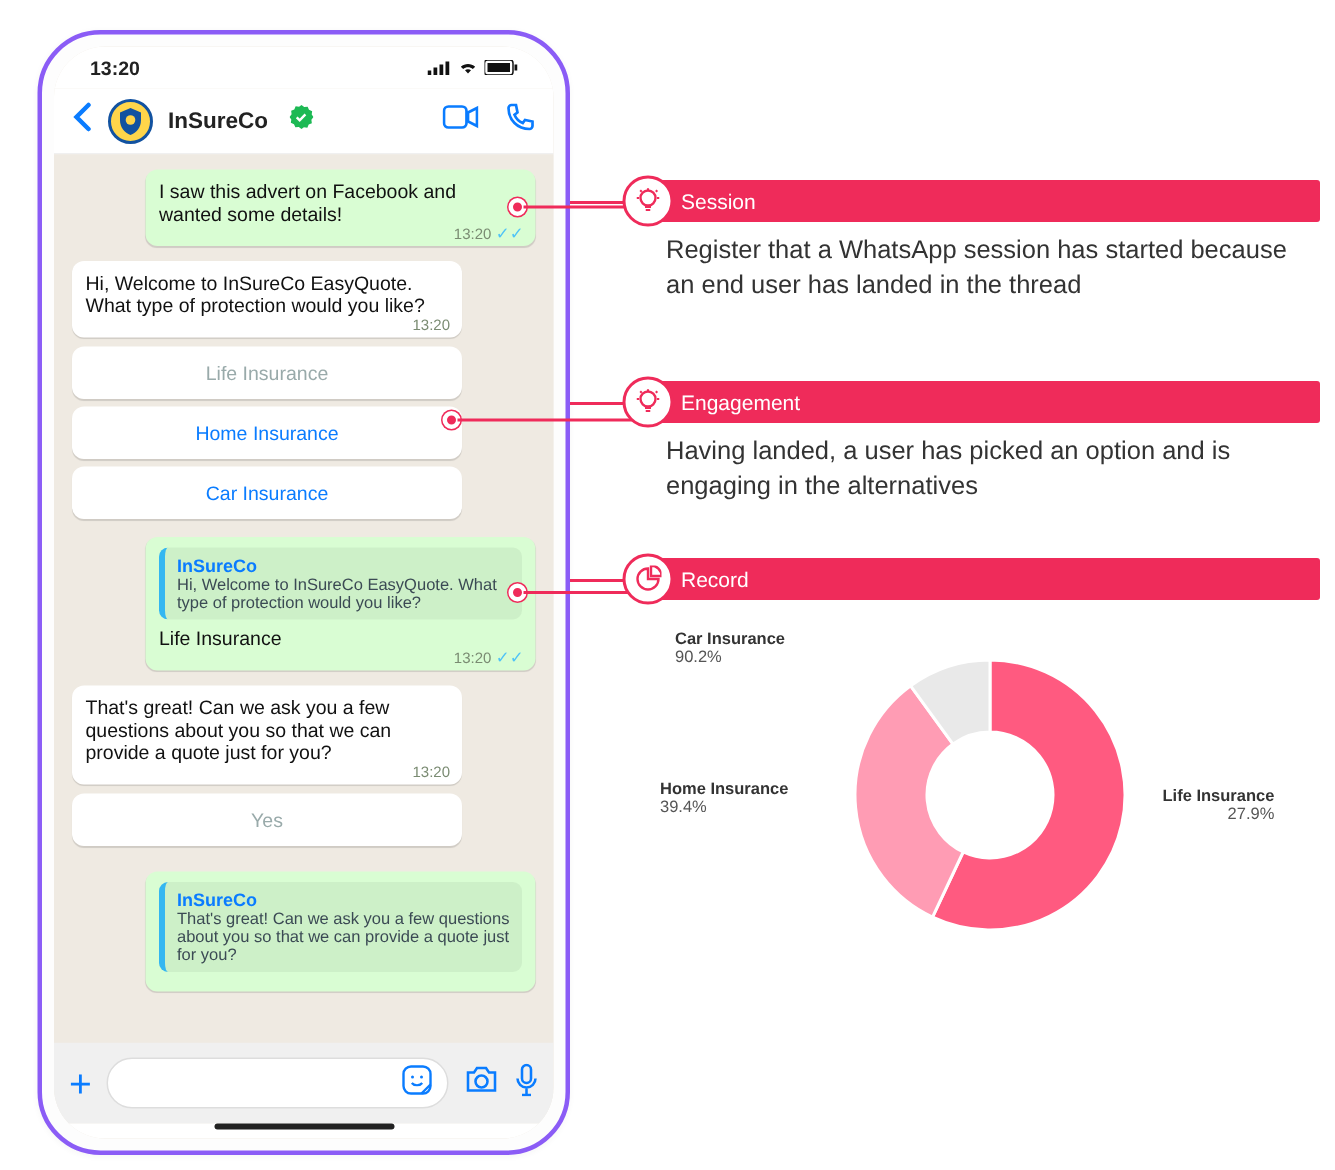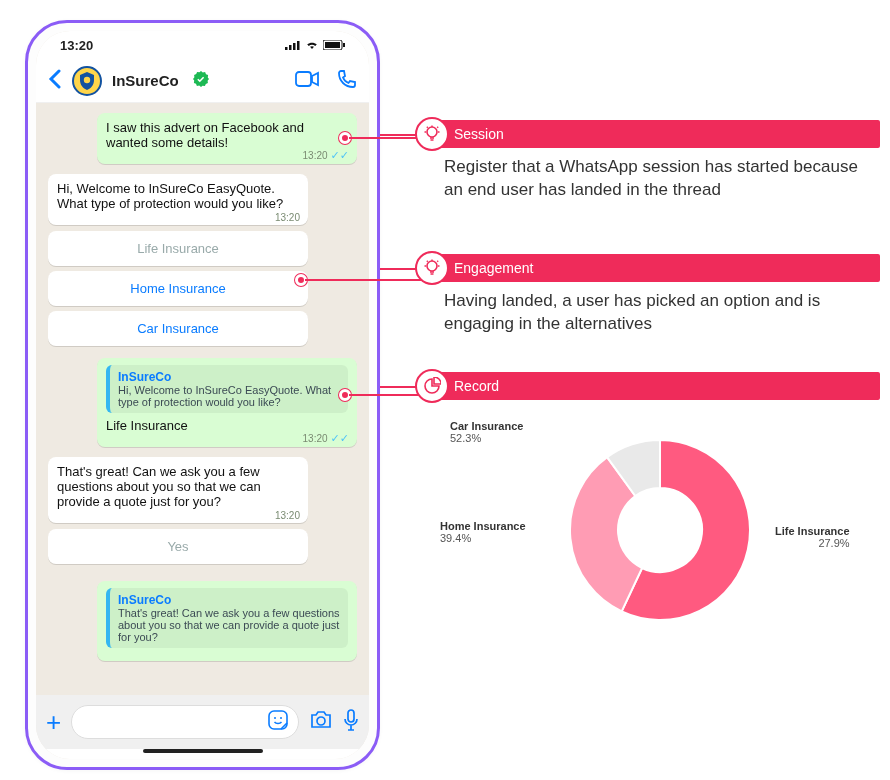--- a/index.html
+++ b/index.html
@@ -228,21 +228,21 @@
       <span>Record</span>
     </div>
 
     <div class="dwrap">
        <svg id="donut-svg" width="200" height="200" viewBox="-100 -100 200 200" style="position:absolute; left:120px; top:20px;">
           <path d="M 5.5109105961630896e-15 -90 A 90 90 0 1 1 -38.320136240856506 81.43443472194177 L -17.882730245733036 38.00273620357283 A 42 42 0 1 0 2.5717582782094417e-15 -42 Z" fill="#ff5a80" stroke="#fff" stroke-width="2"></path>
           <path d="M -38.320136240856506 81.43443472194177 A 90 90 0 0 1 -52.900672706322595 -72.81152949374525 L -24.686980596283878 -33.97871376374779 A 42 42 0 0 0 -17.882730245733036 38.00273620357283 Z" fill="#ff9cb4" stroke="#fff" stroke-width="2"></path>
           <path d="M -52.900672706322595 -72.81152949374525 A 90 90 0 0 1 -1.6532731788489267e-14 -90 L -7.715274834628325e-15 -42 A 42 42 0 0 0 -24.686980596283878 -33.97871376374779 Z" fill="#e9e9e9" stroke="#fff" stroke-width="2"></path>
         </svg>
        <div class="donut-label" style="left:10px; top:10px; text-align:left;">
-         <b>Car Insurance</b><span>52.3%</span>
+         <b>Car Insurance</b><span>90.2%</span>
        </div>
        <div class="donut-label" style="left:0px; top:110px; text-align:left;">
          <b>Home Insurance</b><span>39.4%</span>
        </div>
        <div class="donut-label" style="left:335px; top:115px; text-align:right;">
          <b>Life Insurance</b><span>27.9%</span>
        </div>
     </div>
   </div>
 

